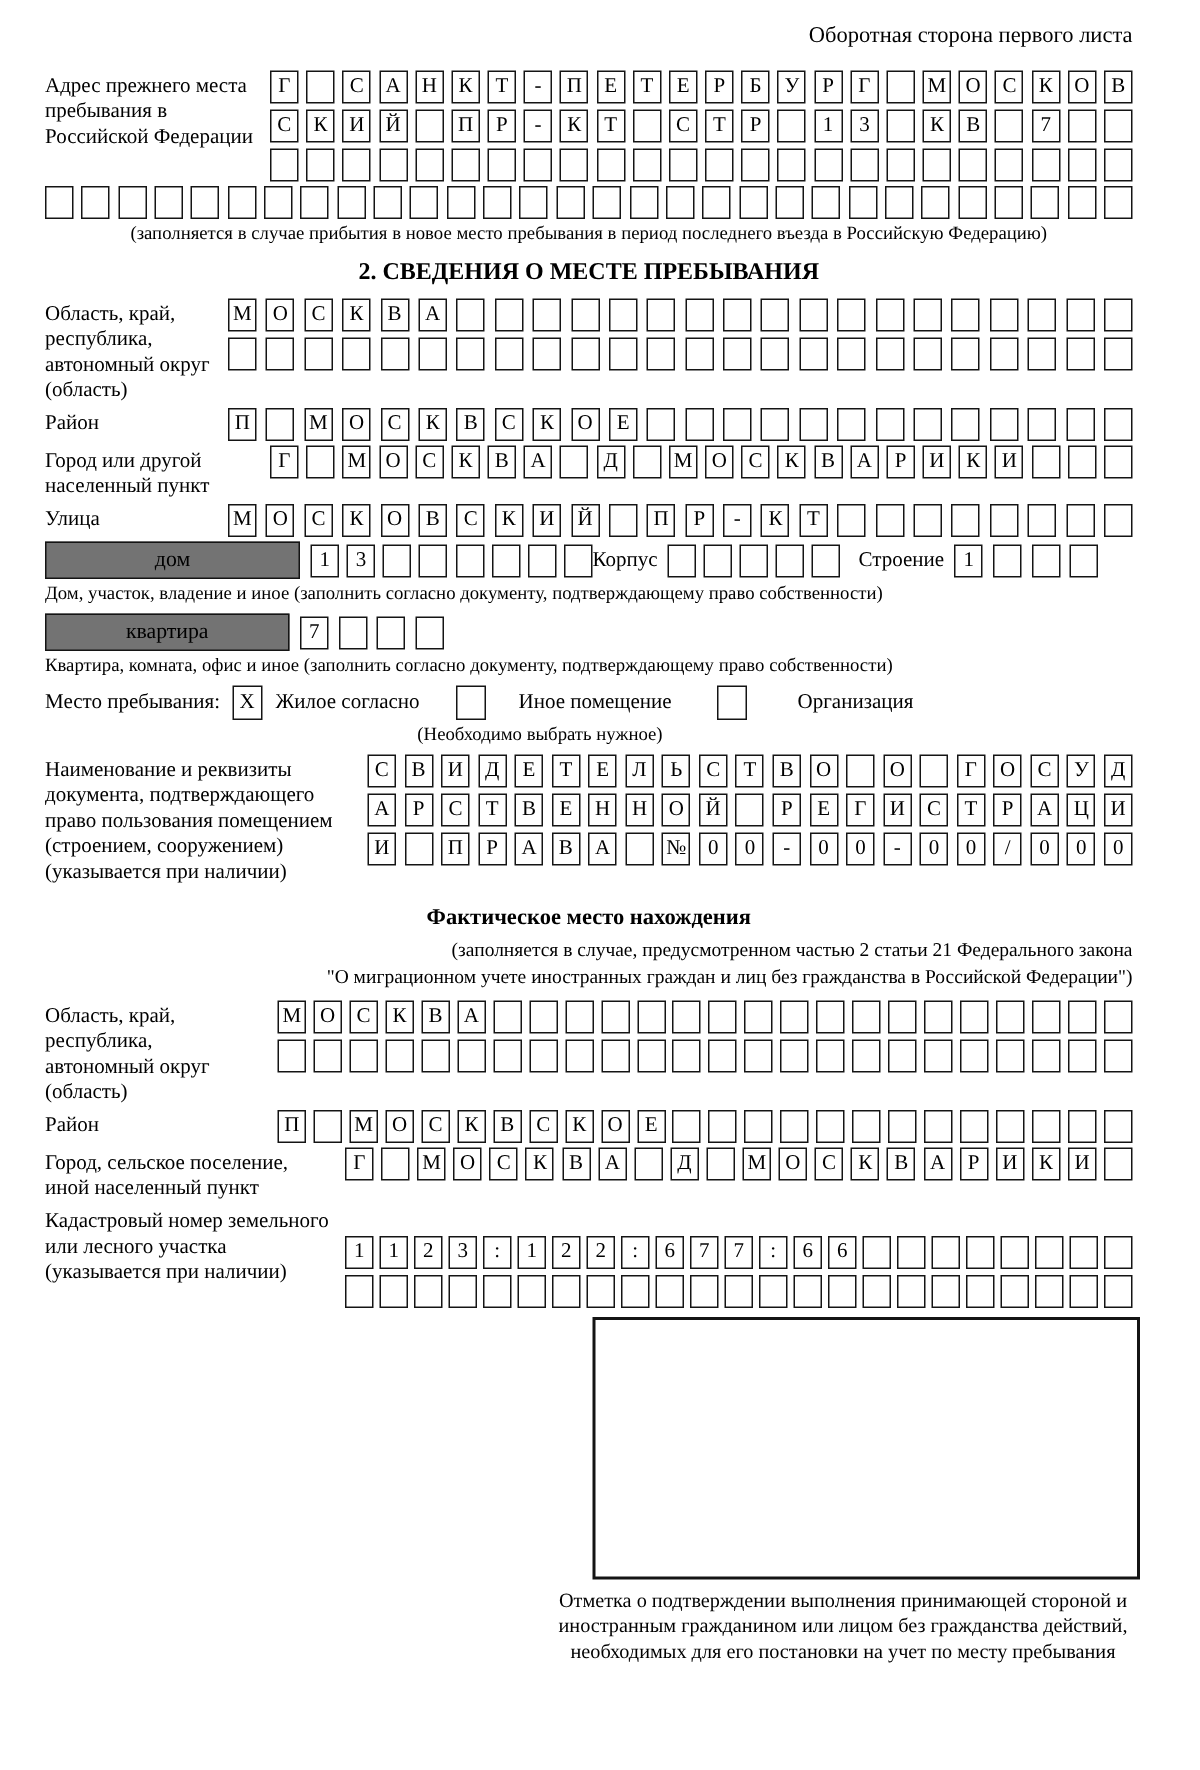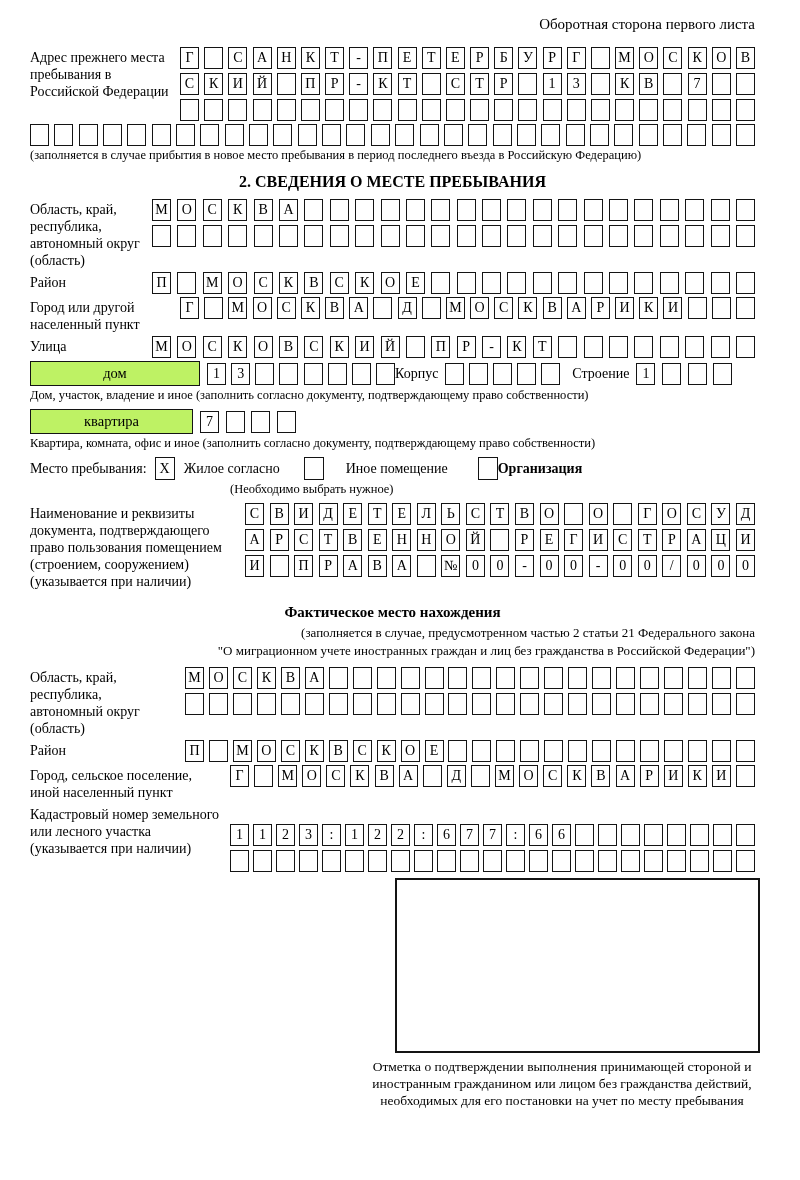--- a/index.html
+++ b/index.html
@@ -9,25 +9,25 @@
   .frow{display:flex;align-items:flex-start;margin-bottom:3px;}
   .flabel{font-size:14px;line-height:17px;flex:none;padding-top:2px;box-sizing:border-box;padding-right:10px;}
   .lw150{width:150px;}
   .lw122{width:122px;}
   .lw155{width:155px;}
   .lw215{width:215px;}
   .lw200{width:200px;}
   .grids{flex:1;display:flex;flex-direction:column;gap:4px;}
   .boxrow{display:flex;justify-content:space-between;}
   .cell{width:19px;height:22px;border:1.6px solid #141414;box-sizing:border-box;display:flex;align-items:center;justify-content:center;font-size:14px;flex:none;background:#fff;}
-  .caption{font-size:12.5px;margin:2px 0 6px;}
+  .caption{font-size:12.5px;text-align:center;margin:2px 0 6px;}
   .sec-title{text-align:center;font-weight:bold;font-size:16px;margin:10px 0 8px;}
   .sub-title{text-align:center;font-weight:bold;font-size:15px;margin:14px 0 4px;}
   .sub-caption{font-size:13px;text-align:right;margin:0 0 2px;}
-  .named-box{border:1.6px solid #141414;height:25px;box-sizing:border-box;display:flex;align-items:center;justify-content:center;font-size:14.5px;flex:none;background:#bef264;}
+  .named-box{border:1.6px solid #141414;height:25px;box-sizing:border-box;display:flex;align-items:center;justify-content:center;font-size:14.5px;flex:none;background:#737373;}
   .house-row{display:flex;align-items:center;margin-bottom:2px;}
   .inline-lbl{font-size:14px;flex:none;}
   .w170{width:170px;}
   .w188{width:188px;margin-left:7px;}
   .w115{width:115px;}
   .w96{width:96px;margin-left:7px;}
   .w200{width:163px;text-align:right;}
   .chk-row{display:flex;align-items:center;margin-top:6px;}
   .chk{width:20px;height:23px;border:1.6px solid #141414;box-sizing:border-box;display:flex;align-items:center;justify-content:center;font-size:14px;flex:none;background:#fff;}
   .stamp-box{width:365px;height:175px;border:2px solid #141414;box-sizing:border-box;margin-left:365px;margin-top:6px;background:#fff;}
@@ -355,21 +355,21 @@
   </div>
   <div class="caption" style="text-align:left;">Квартира, комната, офис и иное (заполнить согласно документу, подтверждающему право собственности)</div>
 
   <div class="chk-row">
     <span class="inline-lbl">Место пребывания:</span>
     <span class="chk" style="margin-left:8px;">X</span>
     <span class="inline-lbl" style="margin-left:9px;">Жилое согласно</span>
     <span class="chk" style="margin-left:24px;"></span>
     <span class="inline-lbl" style="margin-left:22px;">Иное помещение</span>
     <span class="chk" style="margin-left:30px;"></span>
-    <span class="inline-lbl" style="font-weight:bold;">Организация</span>
+    <span class="inline-lbl" style="margin-left:34px;">Организация</span>
   </div>
   <div class="caption" style="width:260px;margin-left:200px;">(Необходимо выбрать нужное)</div>
 
   <div class="frow">
     <div class="flabel lw215">Наименование и реквизиты документа, подтверждающего право пользования помещением (строением, сооружением) (указывается при наличии)</div>
     <div class="grids">
       <div class="boxrow">
           <span class="cell">С</span>
           <span class="cell">В</span>
           <span class="cell">И</span>

